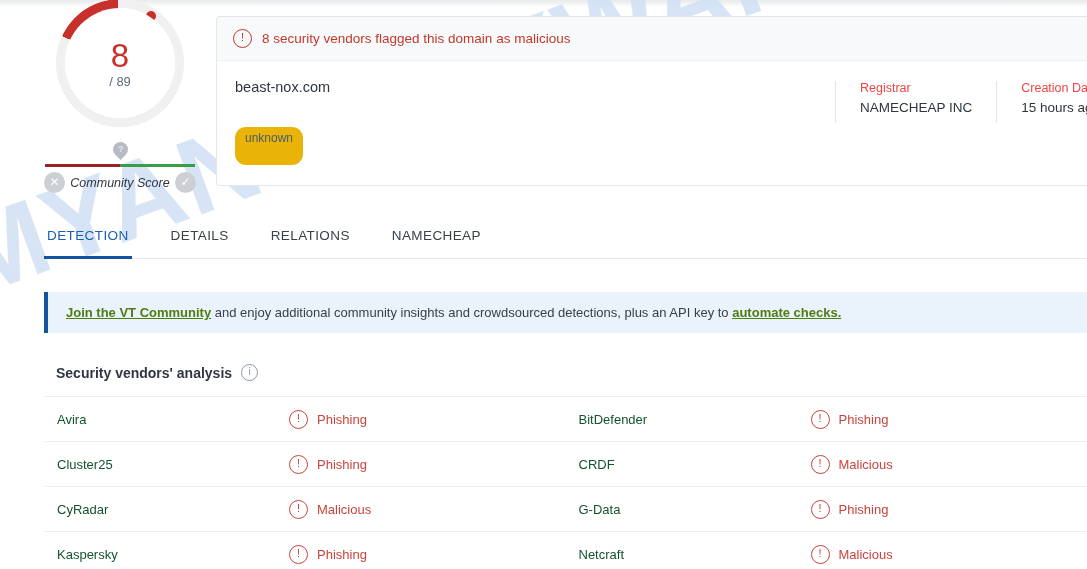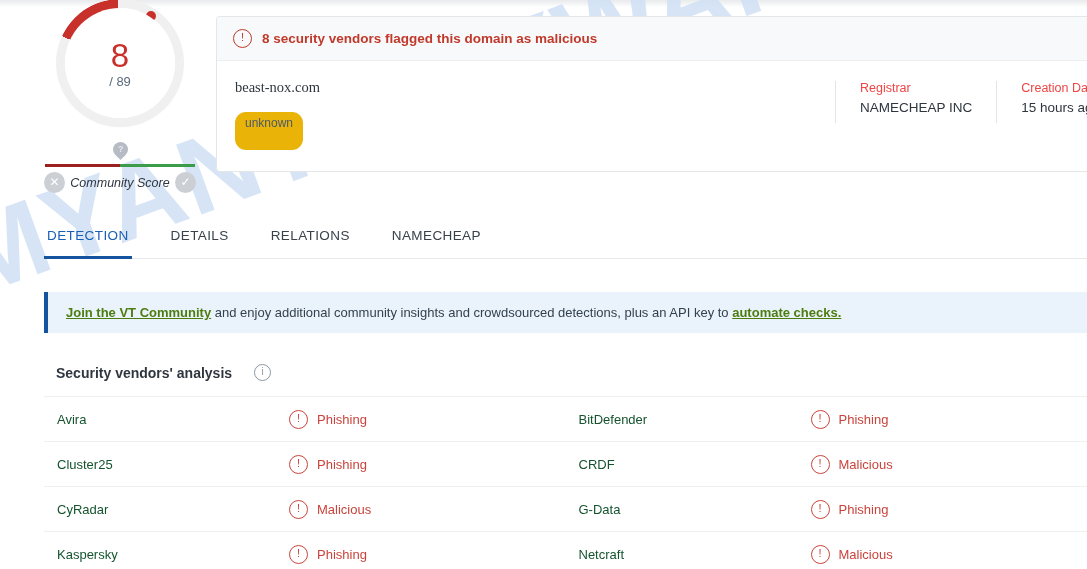--- a/index.html
+++ b/index.html
@@ -189,21 +189,21 @@
     background: #f7f9fb;
     border-bottom: 1px solid #edf0f3;
     padding: 12px 0 12px 16px;
     display: flex;
     align-items: center;
     gap: 10px;
   }
   .alert-text {
     color: #c0392b;
     font-size: 13.5px;
-    font-weight: 700;
+    font-weight: 400;
   }
   .warn-ico {
     width: 17px; height: 17px;
     border: 1.3px solid #c0392b;
     border-radius: 50%;
     color: #c0392b;
     font-size: 11px;
     line-height: 15px;
     text-align: center;
     flex: none;
@@ -212,22 +212,21 @@
   .card-body {
     display: flex;
     align-items: flex-start;
     padding: 18px 0 20px 18px;
     min-height: 72px;
   }
   .domain-block { flex: none; width: 600px; }
   .domain-name {
     font-size: 14.5px;
     color: #2f3640;
-    margin-bottom: 16px;
-    font-family: Liberation Serif, serif;
+    margin-bottom: 32px;
   }
   .tag {
     display: inline-block;
     background: #eab308;
     color: #4a5b6b;
     font-size: 12px;
     padding: 4px 10px 20px;
     border-radius: 11px;
   }
   .meta-block {
@@ -295,21 +294,21 @@
     font-weight: 700;
   }
 
   
   .vendors-title {
     position: absolute;
     left: 56px;
     top: 364px;
     display: flex;
     align-items: center;
-    gap: 22px;
+    gap: 9px;
     font-size: 14px;
     font-weight: 700;
     color: #2f3640;
   }
   .info-ico {
     width: 15px; height: 15px;
     border: 1.2px solid #8b97a3;
     border-radius: 50%;
     color: #8b97a3;
     font-size: 10px;

